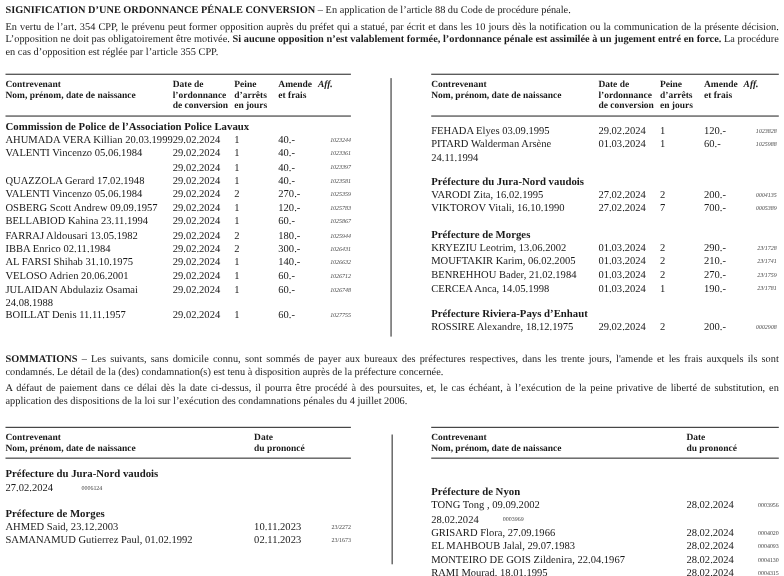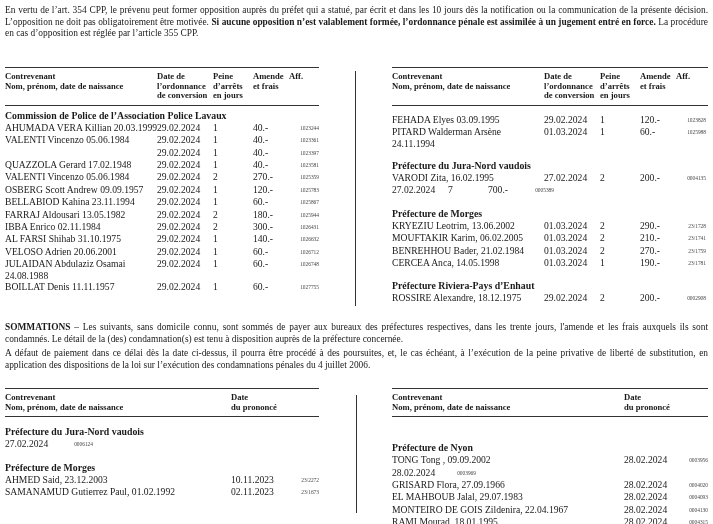--- a/index.html
+++ b/index.html
@@ -18,35 +18,36 @@
   .thead { display: flex; font-weight: bold; font-size: 8.6px; line-height: 9.6px; padding: 4px 0 4px 0; }
   .trow { display: flex; font-size: 9.6px; line-height: 11.4px; }
   .section { font-weight: bold; font-size: 9.8px; line-height: 12px; margin-top: 2px; }
   .gap { height: 9px; }
   .ref { font-size: 5.4px; color: #444; text-align: right; padding-top: 1px; }
 
   .c-name { width: 152px; }
   .c-date { width: 56px; }
   .c-peine { width: 40px; }
   .c-amt { width: 36px; }
-  .c-ref { width: 30px; }
+  .c-ref { width: 30px; font-style: italic; }
 
   .vline { position: absolute; width: 1.4px; background: #333; }
 
   .s-name { width: 226px; }
   .s-date { width: 56px; }
   .s-ref { width: 32px; }
   .sr-name { width: 232px; }
   .sr-date { width: 54px; }
   .sr-ref { width: 30px; }
 </style>
 </head>
 <body>
 
 <div class="intro">
+  <p><span class="b">SIGNIFICATION D’UNE ORDONNANCE PÉNALE CONVERSION</span><span> – En application de l’article 88 du Code de procédure pénale.</span></p>
   <p><span>En vertu de l’art. 354 CPP, le prévenu peut former opposition auprès du préfet qui a statué, par écrit et dans les 10 jours dès la notification ou la communication de la présente décision. L’opposition ne doit pas obligatoirement être motivée. </span><span class="b">Si aucune opposition n’est valablement formée, l’ordonnance pénale est assimilée à un jugement entré en force.</span><span> La procédure en cas d’opposition est réglée par l’article 355 CPP.</span></p>
 </div>
 
 <div class="col col-l" style="top:67px;">
   <div class="rule"></div>
   <div class="thead">
     <div class="c-name">
         <div>Contrevenant</div>
         <div>Nom, prénom, date de naissance</div>
       </div>
@@ -210,20 +211,21 @@
   <div class="section">Préfecture du Jura-Nord vaudois</div>
   <div>
       <div class="trow">
         <div class="c-name">VARODI Zita, 16.02.1995</div>
         <div class="c-date">27.02.2024</div>
         <div class="c-peine">2</div>
         <div class="c-amt">200.-</div>
         <div class="c-ref ref">0004135</div>
       </div>
       <div class="trow">
+        <div class="c-name">VIKTOROV Vitali, 16.10.1990</div>
         <div class="c-date">27.02.2024</div>
         <div class="c-peine">7</div>
         <div class="c-amt">700.-</div>
         <div class="c-ref ref">0005389</div>
       </div>
     </div>
   <div class="gap"></div>
   <div class="section">Préfecture de Morges</div>
   <div>
       <div class="trow">

